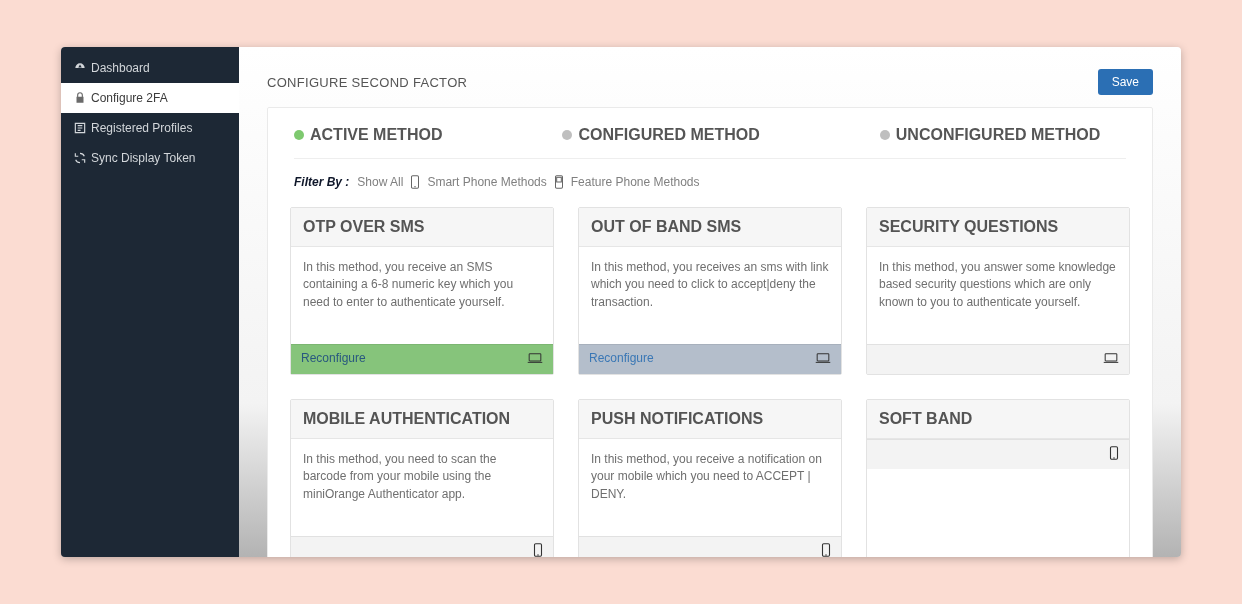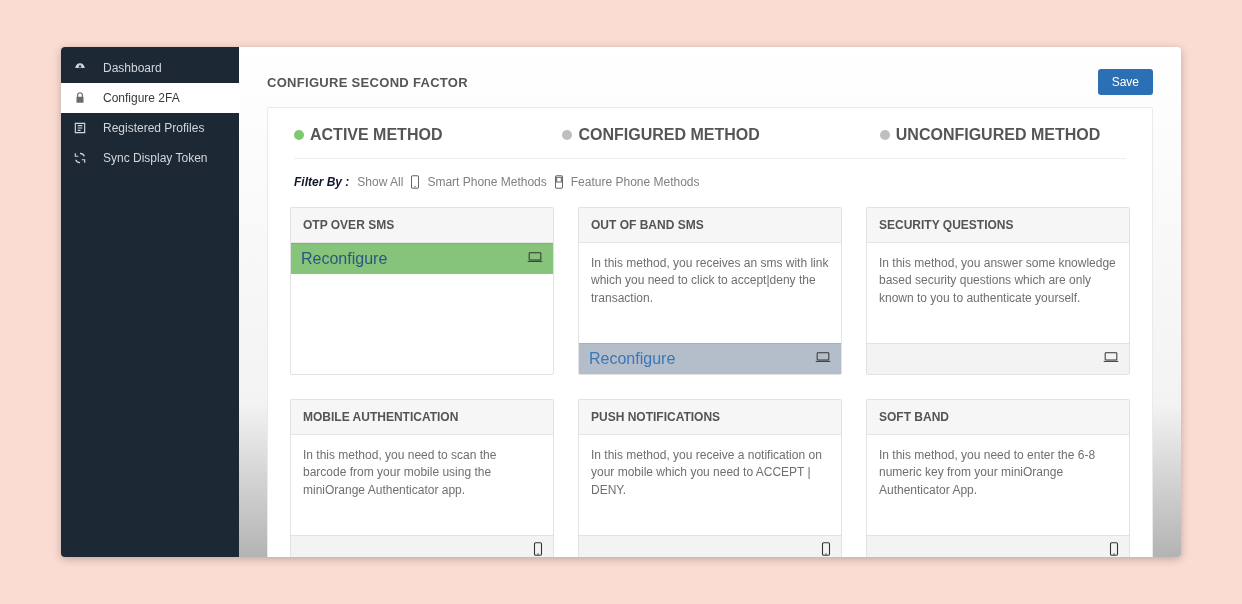--- a/index.html
+++ b/index.html
@@ -25,21 +25,21 @@
   .sidebar {
     width: 178px;
     background: #1d2835;
     color: #d2d6da;
     font-size: 12px;
     padding-top: 6px;
   }
   .sidebar-item {
     display: flex;
     align-items: center;
-    gap: 16px;
+    gap: 4px;
     padding: 8px 12px;
     cursor: pointer;
   }
   .sidebar-item.active {
     background: #ffffff;
     color: #3b3b3b;
   }
   .sidebar-item .icon {
     width: 14px;
     height: 14px;
@@ -58,21 +58,21 @@
     position: relative;
   }
   .page-head {
     display: flex;
     justify-content: space-between;
     align-items: center;
     margin-bottom: 12px;
   }
   .page-title {
     font-size: 13px;
-    font-weight: bold;
+    font-weight: normal;
     color: #555;
     letter-spacing: 0.3px;
   }
   .save-btn {
     background: #2b6fb4;
     color: #ffffff;
     font-size: 12px;
     border: none;
     border-radius: 3px;
     padding: 6px 14px;
@@ -136,37 +136,37 @@
     border-radius: 2px;
     display: flex;
     flex-direction: column;
     background: #fff;
     min-height: 168px;
   }
   .card-header {
     background: #f6f6f6;
     border-bottom: 1px solid #e6e6e6;
     padding: 10px 12px;
-    font-size: 12px;
+    font-size: 16px;
     font-weight: bold;
     color: #545454;
   }
   .card-body {
     padding: 12px 12px;
     font-size: 12px;
     color: #6f6f6f;
     line-height: 1.45;
     flex: 1;
   }
   .card-footer {
     display: flex;
-    align-items: center;
+    align-items: flex-start;
     justify-content: space-between;
     padding: 6px 10px;
-    font-size: 16px;
+    font-size: 12px;
     border-top: 1px solid rgba(0,0,0,0.07);
   }
   .card-footer .reconf { color: #3a77b5; cursor: pointer; }
   .card-footer.green { background: #86c47b; }
   .card-footer.green .reconf { color: #29587f; }
   .card-footer.grey { background: #b4becb; }
   .card-footer.white { background: #f3f3f3; }
   .device-icon svg { width: 16px; height: 14px; fill: none; stroke: #333; stroke-width: 1.4; }
   .device-icon.phone svg { width: 10px; height: 14px; }
 </style>
@@ -249,20 +249,21 @@
               <rect x="3" y="3" width="6" height="6"></rect>
             </svg>
         </span>
         <span class="link">Feature Phone Methods</span>
       </div>
 
       <div class="cards">
 
         <div class="card">
           <div class="card-header">OTP OVER SMS</div>
+          <div class="card-body">In this method, you receive an SMS containing a 6-8 numeric key which you need to enter to authenticate yourself.</div>
           <div class="card-footer green">
             <span class="reconf">Reconfigure</span>
             <span class="device-icon">
               <svg viewBox="0 0 22 16">
                   <rect x="3" y="2" width="16" height="10" rx="1"></rect>
                   <path d="M1 14h20"></path>
                 </svg>
             </span>
           </div>
         </div>
@@ -318,21 +319,20 @@
               <svg viewBox="0 0 12 18">
                   <rect x="1.5" y="1" width="9" height="16" rx="1.5"></rect>
                   <line x1="5" y1="15.5" x2="7" y2="15.5"></line>
                 </svg>
             </span>
           </div>
         </div>
 
         <div class="card">
           <div class="card-header">SOFT BAND</div>
-          <div class="card-body">In this method, you need to enter the 6-8 numeric key from your miniOrange Authenticator App.</div>
           <div class="card-footer white">
             <span class="reconf"></span>
             <span class="device-icon phone">
               <svg viewBox="0 0 12 18">
                   <rect x="1.5" y="1" width="9" height="16" rx="1.5"></rect>
                   <line x1="5" y1="15.5" x2="7" y2="15.5"></line>
                 </svg>
             </span>
           </div>
         </div>

